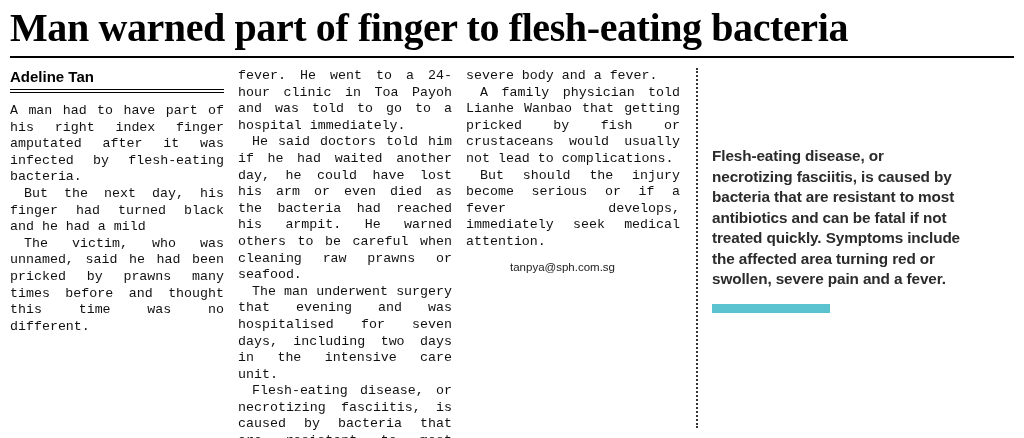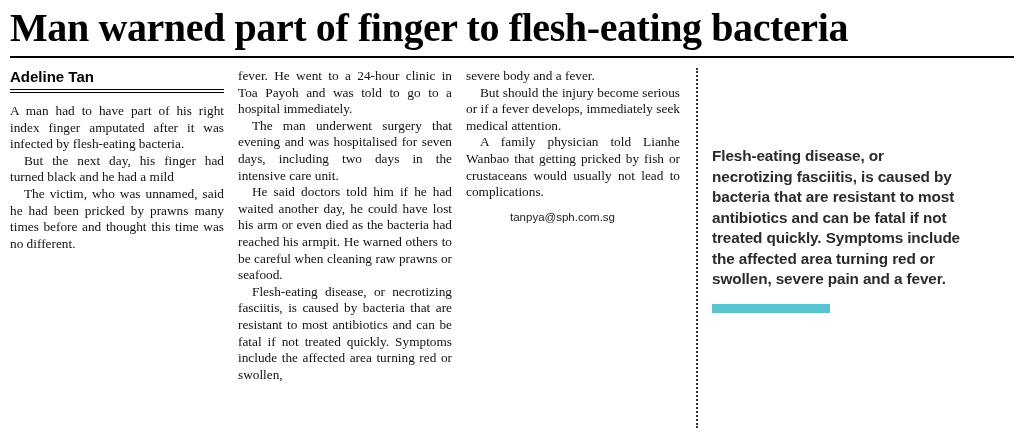--- a/index.html
+++ b/index.html
@@ -52,20 +52,21 @@
     font-family: "Liberation Serif", serif;
     font-size: 13.3px;
     line-height: 16.6px;
     text-align: justify;
     color: #111;
     hyphens: auto;
   }
   .col .text p {
     margin: 0;
     text-indent: 14px;
+    font-family: Liberation Mono, monospace;
   }
   .col .text p.first {
     text-indent: 0;
   }
   .byline {
     font-family: "Liberation Sans", sans-serif;
     font-weight: bold;
     font-size: 15px;
     color: #000;
     margin-bottom: 4px;
@@ -135,31 +136,31 @@
       <div class="text">
         <p class="first">A man had to have part of his right index finger amputated after it was infected by flesh-eating bacteria.</p>
         <p>But the next day, his finger had turned black and he had a mild</p>
         <p>The victim, who was unnamed, said he had been pricked by prawns many times before and thought this time was no different.</p>
       </div>
     </div>
 
     <div class="col">
       <div class="text">
         <p class="first">fever. He went to a 24-hour clinic in Toa Payoh and was told to go to a hospital immediately.</p>
+        <p>He said doctors told him if he had waited another day, he could have lost his arm or even died as the bacteria had reached his armpit. He warned others to be careful when cleaning raw prawns or seafood.</p>
         <p>The man underwent surgery that evening and was hospitalised for seven days, including two days in the intensive care unit.</p>
-        <p>He said doctors told him if he had waited another day, he could have lost his arm or even died as the bacteria had reached his armpit. He warned others to be careful when cleaning raw prawns or seafood.</p>
         <p>Flesh-eating disease, or necrotizing fasciitis, is caused by bacteria that are resistant to most antibiotics and can be fatal if not treated quickly. Symptoms include the affected area turning red or swollen,</p>
       </div>
     </div>
 
     <div class="col">
       <div class="text">
         <p class="first">severe body and a fever.</p>
+        <p>A family physician told Lianhe Wanbao that getting pricked by fish or crustaceans would usually not lead to complications.</p>
         <p>But should the injury become serious or if a fever develops, immediately seek medical attention.</p>
-        <p>A family physician told Lianhe Wanbao that getting pricked by fish or crustaceans would usually not lead to complications.</p>
       </div>
       <div class="email">tanpya@sph.com.sg</div>
     </div>
 
     <div class="divider"></div>
 
     <div class="pullquote">
       <div class="pq-text">Flesh-eating disease, or necrotizing fasciitis, is caused by bacteria that are resistant to most antibiotics and can be fatal if not treated quickly. Symptoms include the affected area turning red or swollen, severe pain and a fever.</div>
       <div class="pq-bar"></div>
     </div>

